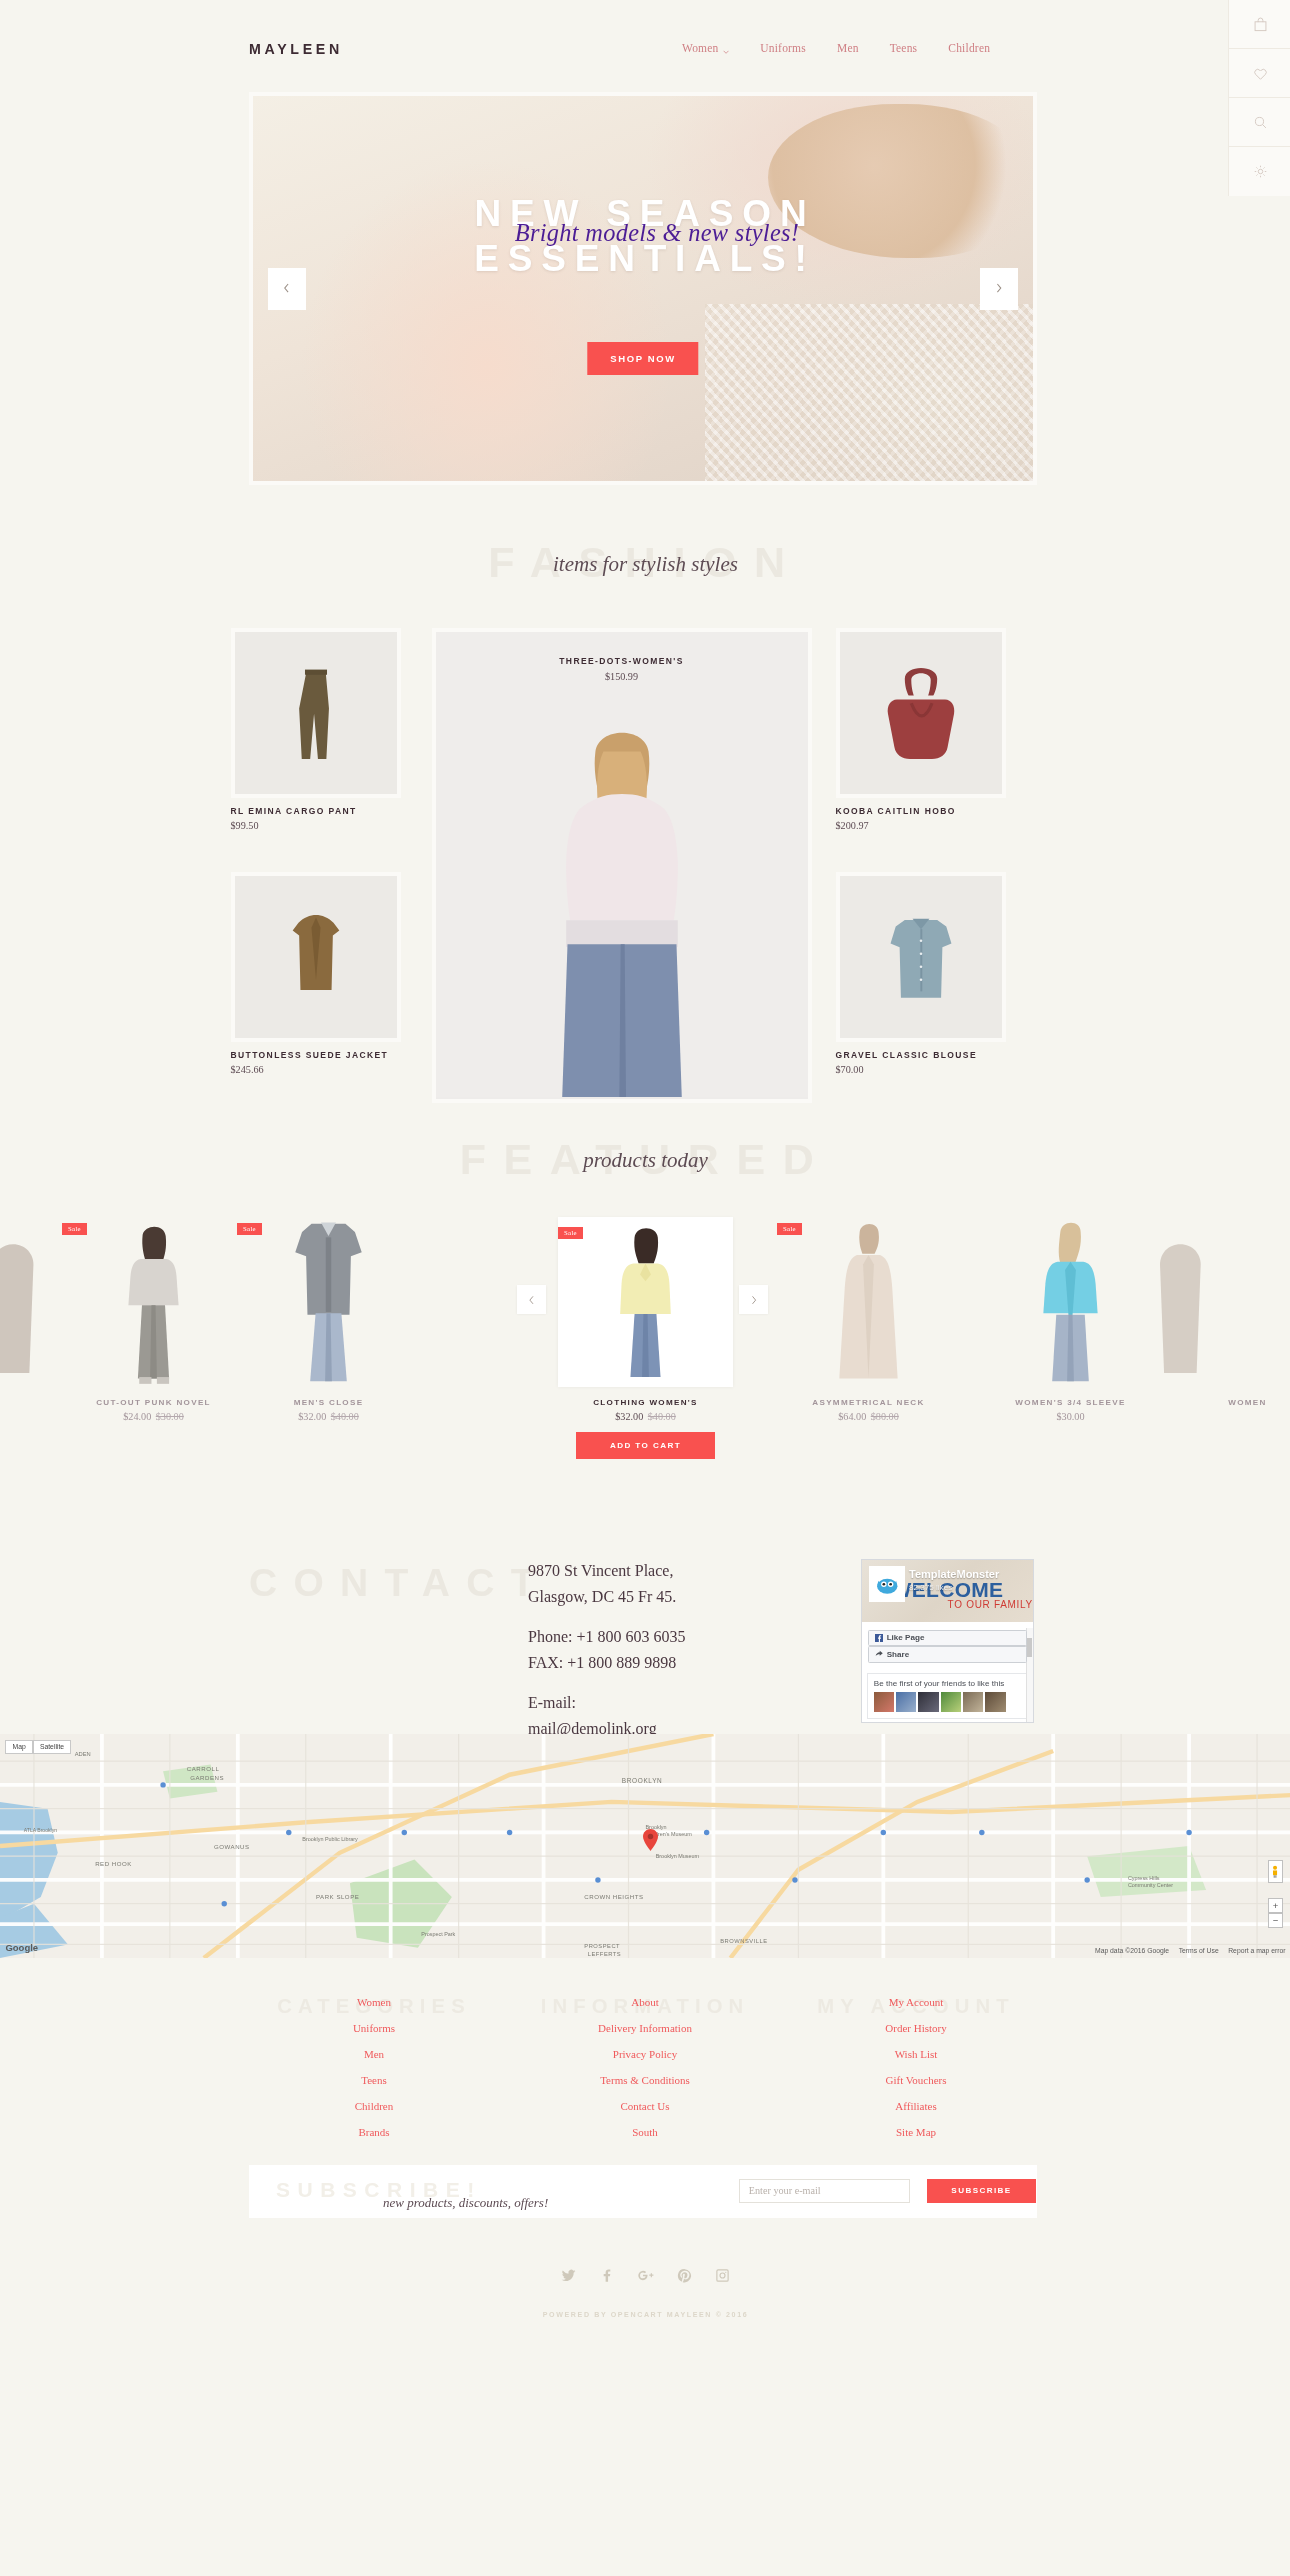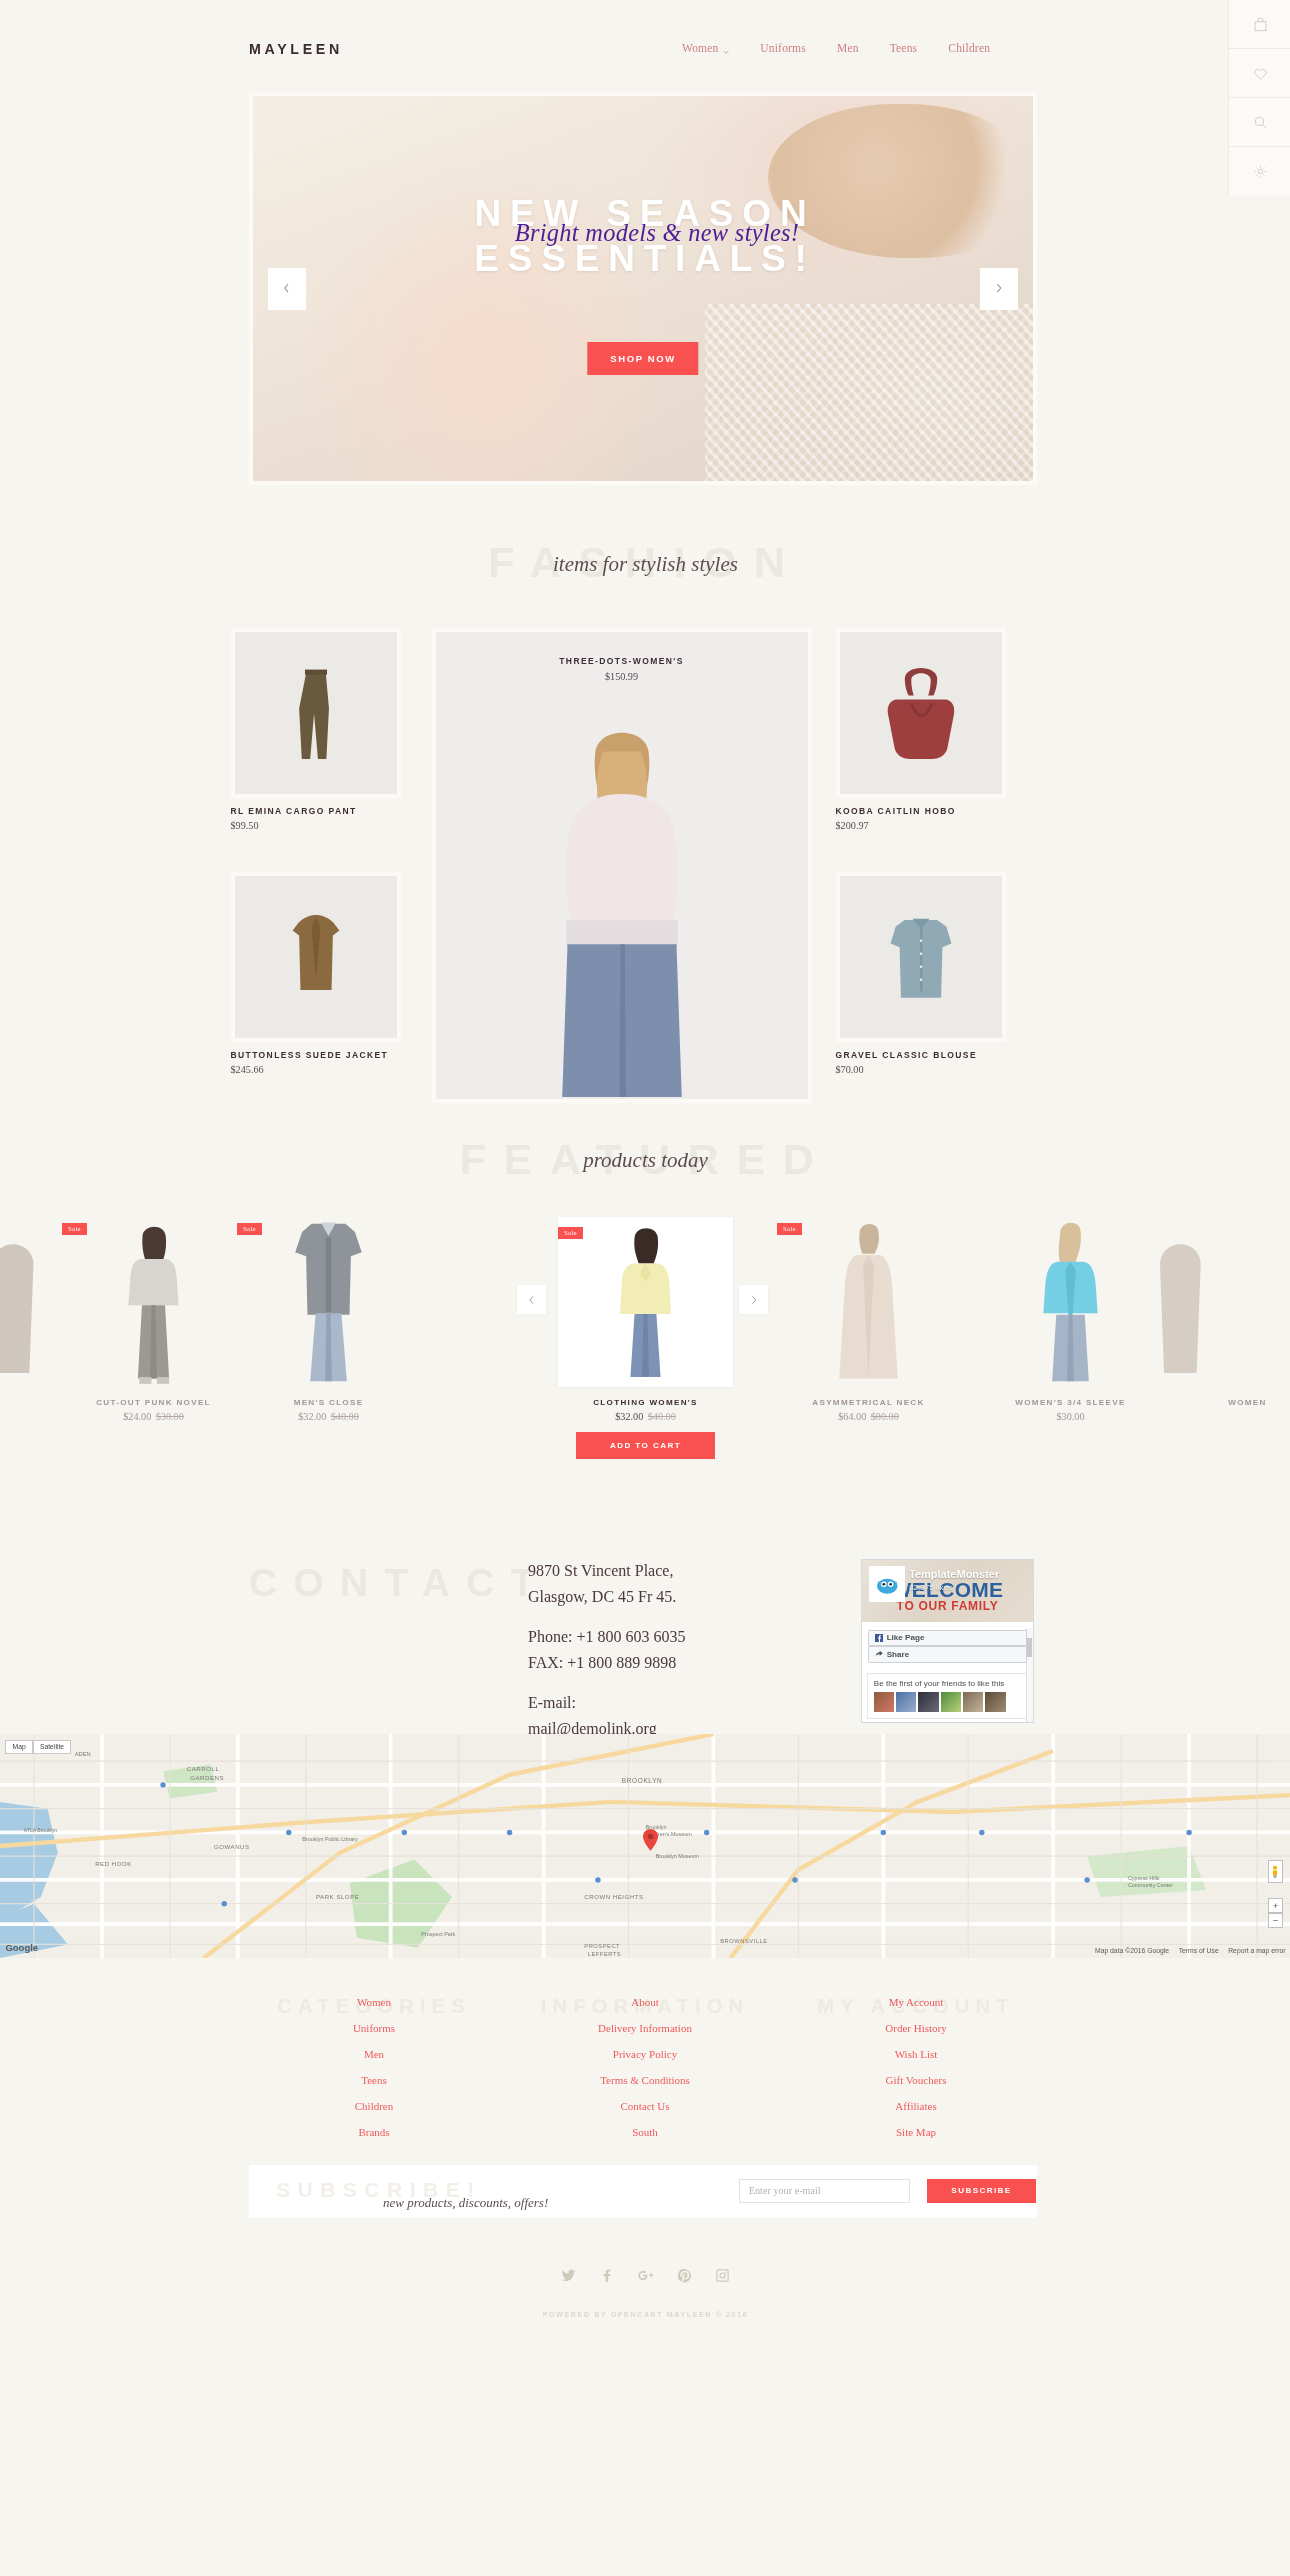--- a/index.html
+++ b/index.html
@@ -186,22 +186,22 @@
   .fb-cover {
     position: relative; height: 62px;
     background: linear-gradient(135deg,#e8e2d8 0%, #ded5c7 50%, #e6ddd0 100%);
     overflow: hidden;
   }
   .fb-cover .welcome {
     position: absolute; left: 0; right: 0; top: 17.6px; text-align: center;
     font-size: 21px; font-weight: 700; color: #2c5f9e; letter-spacing: 0.3px;
   }
   .fb-cover .fam {
-    position: absolute; left: 0; right: 0; top: 39px; text-align: center;
-    font-size: 12px; font-weight: 700; color: #cf3b34; letter-spacing: 0.7px;
+    position: absolute; left: 0; right: 0; top: 39px; text-align: right;
+    font-size: 10px; font-weight: 400; color: #cf3b34; letter-spacing: 0.7px;
   }
   .fb-avatar {
     position: absolute; left: 6.8px; top: 5.4px; width: 36px; height: 36px;
     background: #fff; border: 1.4px solid #fff; display:flex; align-items:center; justify-content:center;
   }
   .fb-pagename { position: absolute; left: 47px; top: 8.1px; color: #fff; font-size: 11px; font-weight: 700; text-shadow: 0 0.7px 1.4px rgba(0,0,0,.3); }
   .fb-likes { position: absolute; left: 47px; top: 23px; color: #f0f0f0; font-size: 8.1px; text-shadow: 0 0.7px 1.4px rgba(0,0,0,.3); }
   .fb-actions { display: flex; justify-content: space-between; padding: 4.7px 6.1px; background: rgba(255,255,255,.0); margin-top:-20.3px; position:relative; z-index:3;}
   .fb-btn {
     background: #f6f7f9; border: 0.7px solid #ccd0d5; border-radius: 1.4px;

